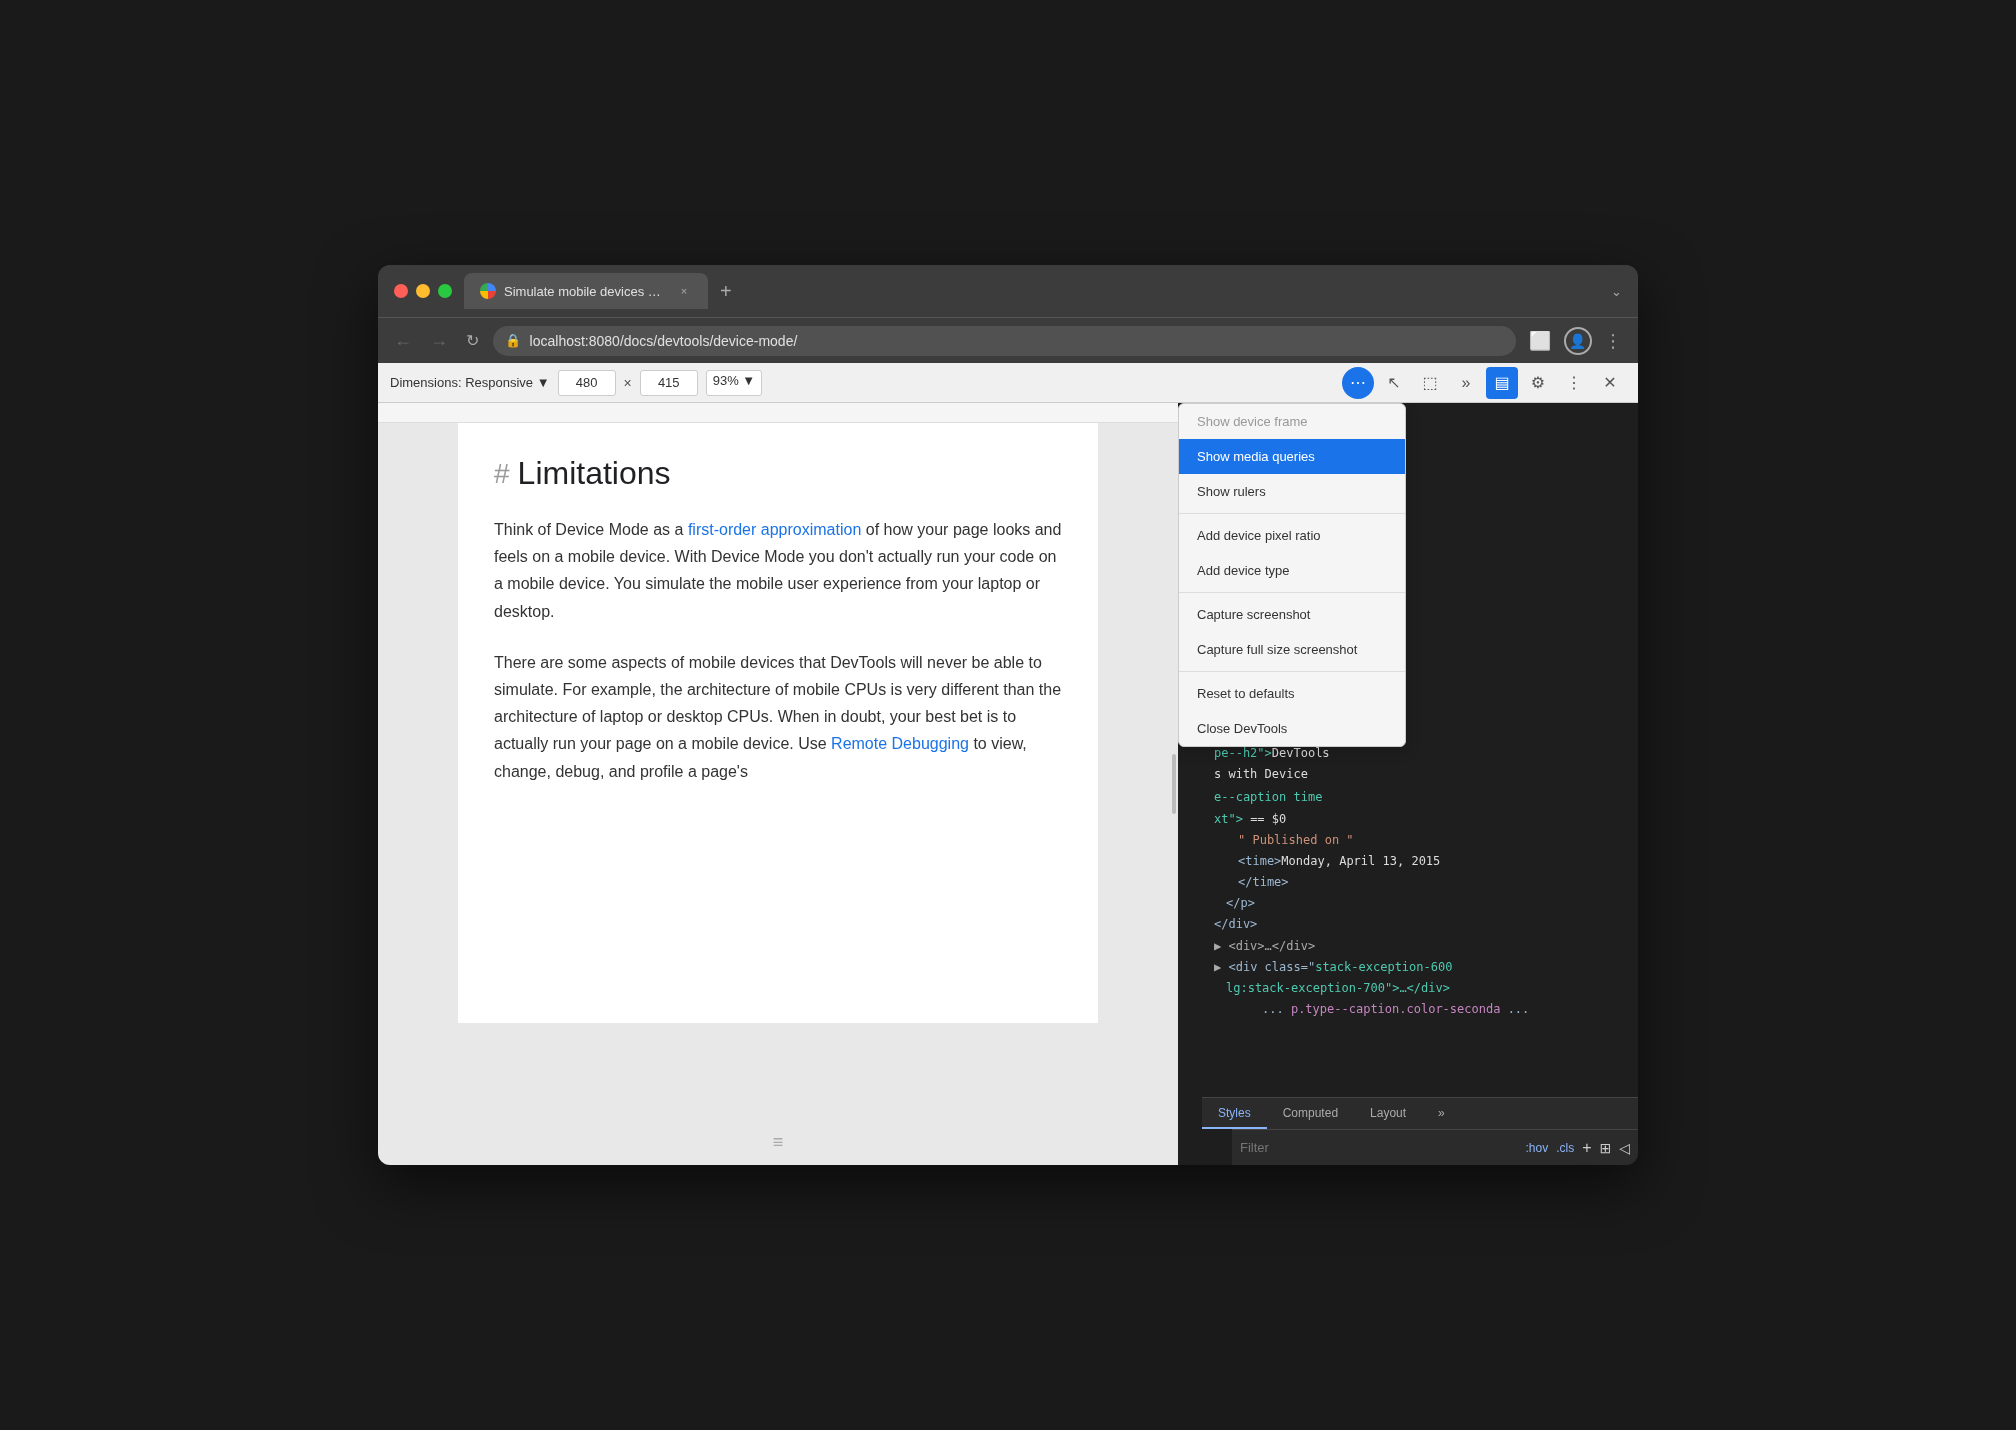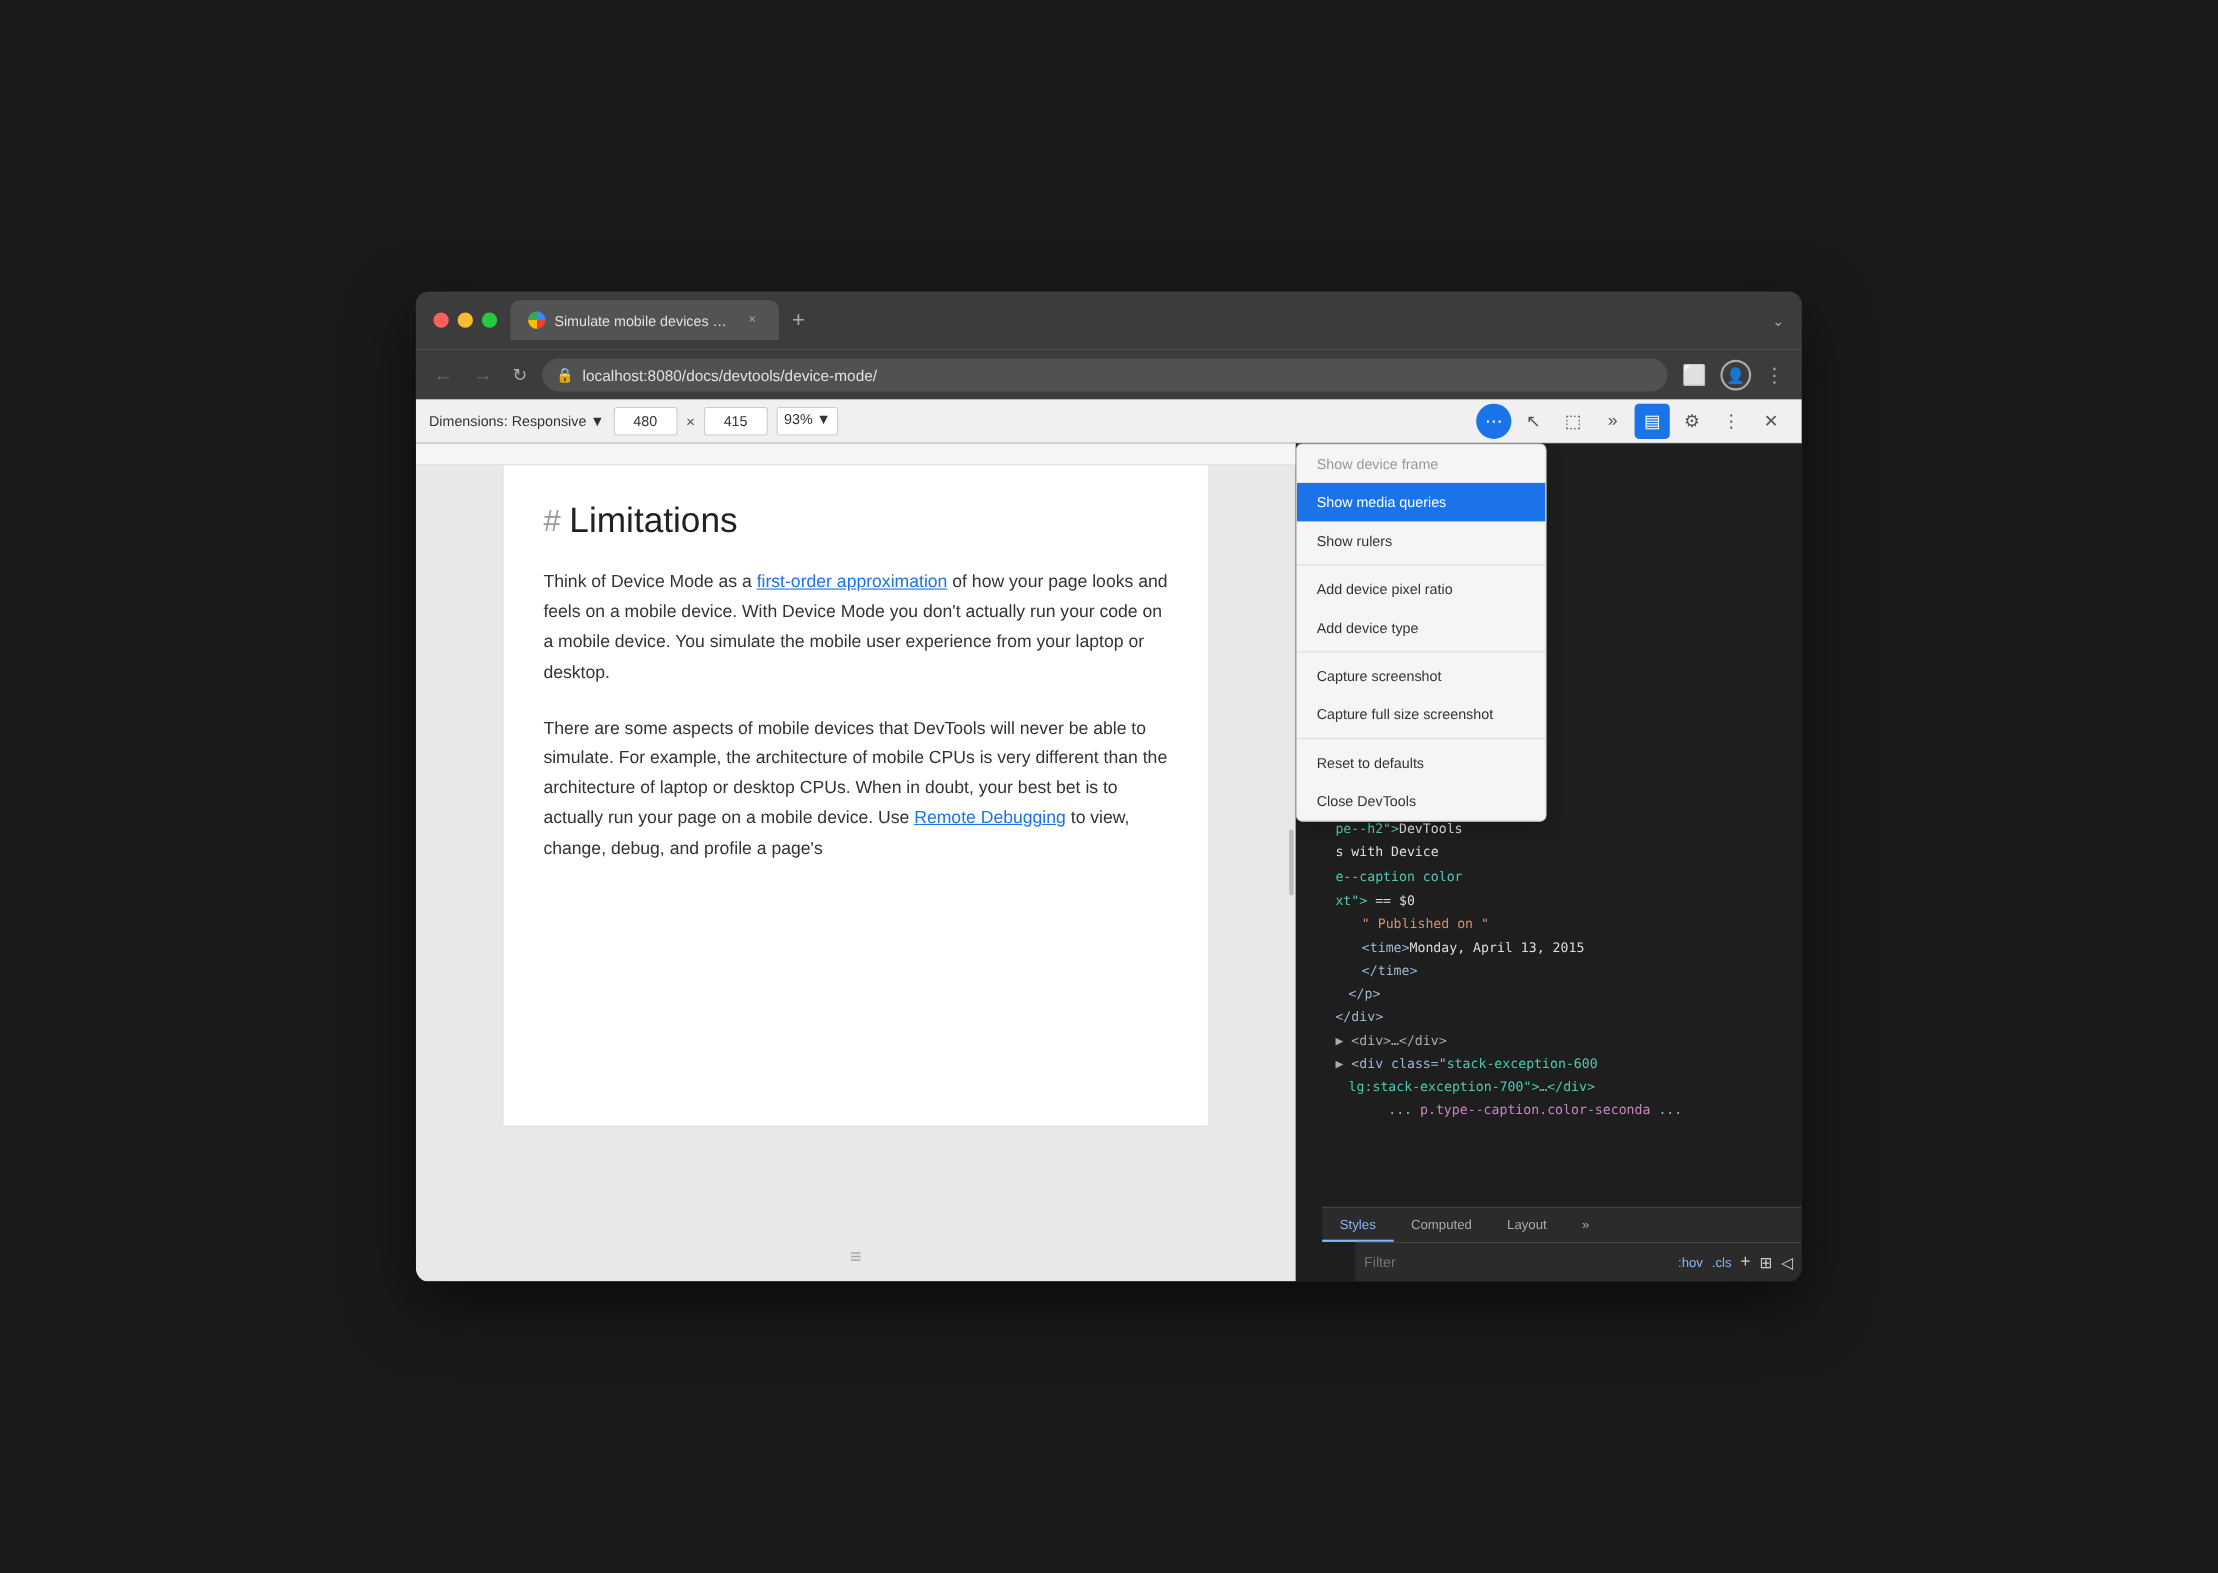--- a/index.html
+++ b/index.html
@@ -258,21 +258,20 @@
       color: #202124;
     }
     .page-paragraph {
       font-size: 16px;
       line-height: 1.7;
       color: #333;
       margin-bottom: 24px;
     }
     .page-link {
       color: #1a73e8;
-      text-decoration: underline;
     }
     .page-scrollbar {
       position: absolute;
       right: 2px;
       top: 50%;
       transform: translateY(-50%);
       width: 4px;
       height: 60px;
       background: #bbb;
       border-radius: 2px;
@@ -531,21 +530,21 @@
         <div class="code-line"><span class="c-cls">-flex justify-co</span></div>
         <div class="code-line"><span class="c-cls">-full"&gt;</span> <span class="c-flex">flex</span></div>
         <div class="code-line"><span class="c-cls">tack measure-lon</span></div>
         <div class="code-line"><span class="c-cls">left-400 pad-rig</span></div>
         <div class="code-line"></div>
         <div class="code-line"><span class="c-cls">ck flow-space-20</span></div>
         <div class="code-line"></div>
         <div class="code-line"><span class="c-cls">pe--h2"&gt;</span><span style="color:#ddd;">DevTools</span></div>
         <div class="code-line" style="color:#ddd;">s with Device</div>
         <div class="code-line"></div>
-        <div class="code-line"><span class="c-cls">e--caption color</span></div>
+        <div class="code-line"><span class="c-cls">e--caption time</span></div>
         <div class="code-line" style="color:#ddd;"><span class="c-cls">xt"&gt;</span> == $0</div>
         <div class="code-line code-indent-2"><span class="c-val">" Published on "</span></div>
         <div class="code-line code-indent-2"><span class="c-tag">&lt;time&gt;</span><span style="color:#ddd;">Monday, April 13, 2015</span></div>
         <div class="code-line code-indent-2"><span class="c-tag">&lt;/time&gt;</span></div>
         <div class="code-line code-indent-1"><span class="c-tag">&lt;/p&gt;</span></div>
         <div class="code-line"><span class="c-tag">&lt;/div&gt;</span></div>
         <div class="code-line"><span class="c-expand">▶ &lt;div&gt;…&lt;/div&gt;</span></div>
         <div class="code-line"><span class="c-expand">▶ </span><span class="c-tag">&lt;div class="</span><span class="c-cls">stack-exception-600</span></div>
         <div class="code-line code-indent-1"><span class="c-cls">lg:stack-exception-700"&gt;…&lt;/div&gt;</span></div>
         <div class="code-line" style="color:#9db8d2;margin-left:48px;">... <span style="color:#c586c0;">p.type--caption.color-seconda</span> ...</div>

